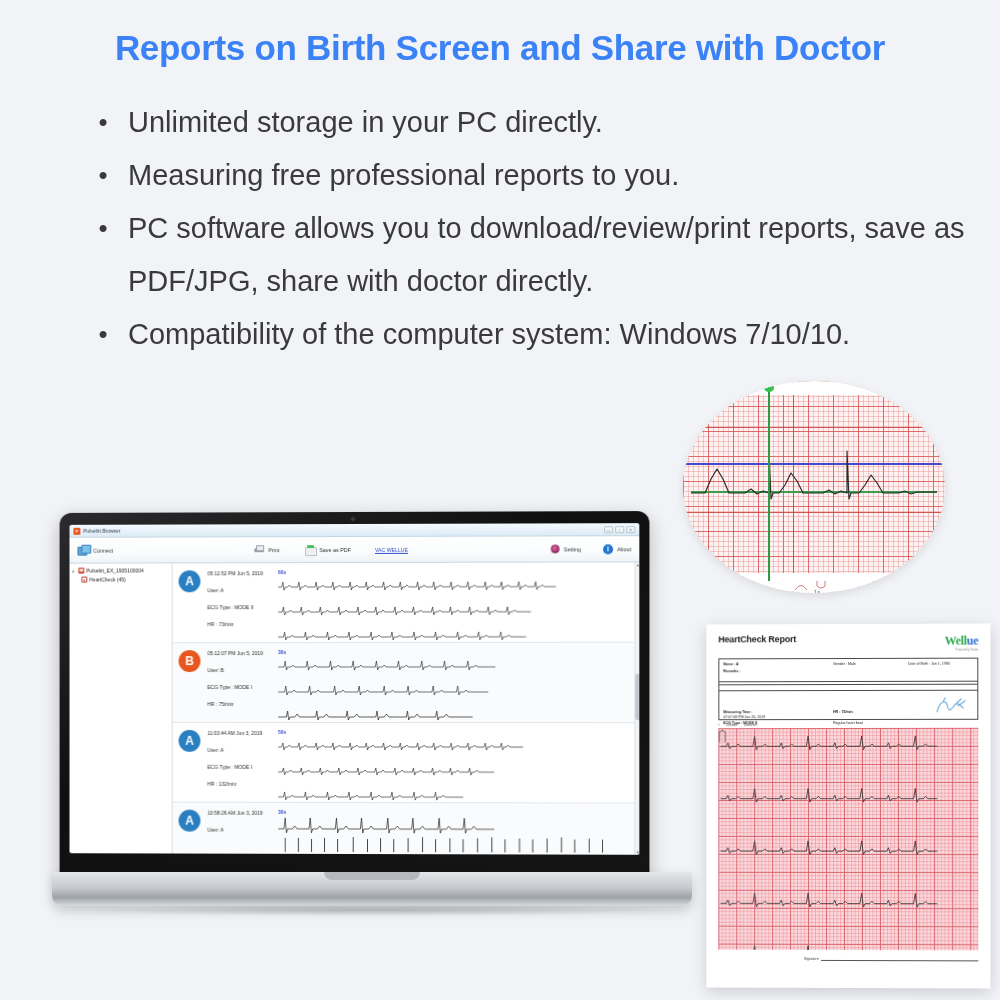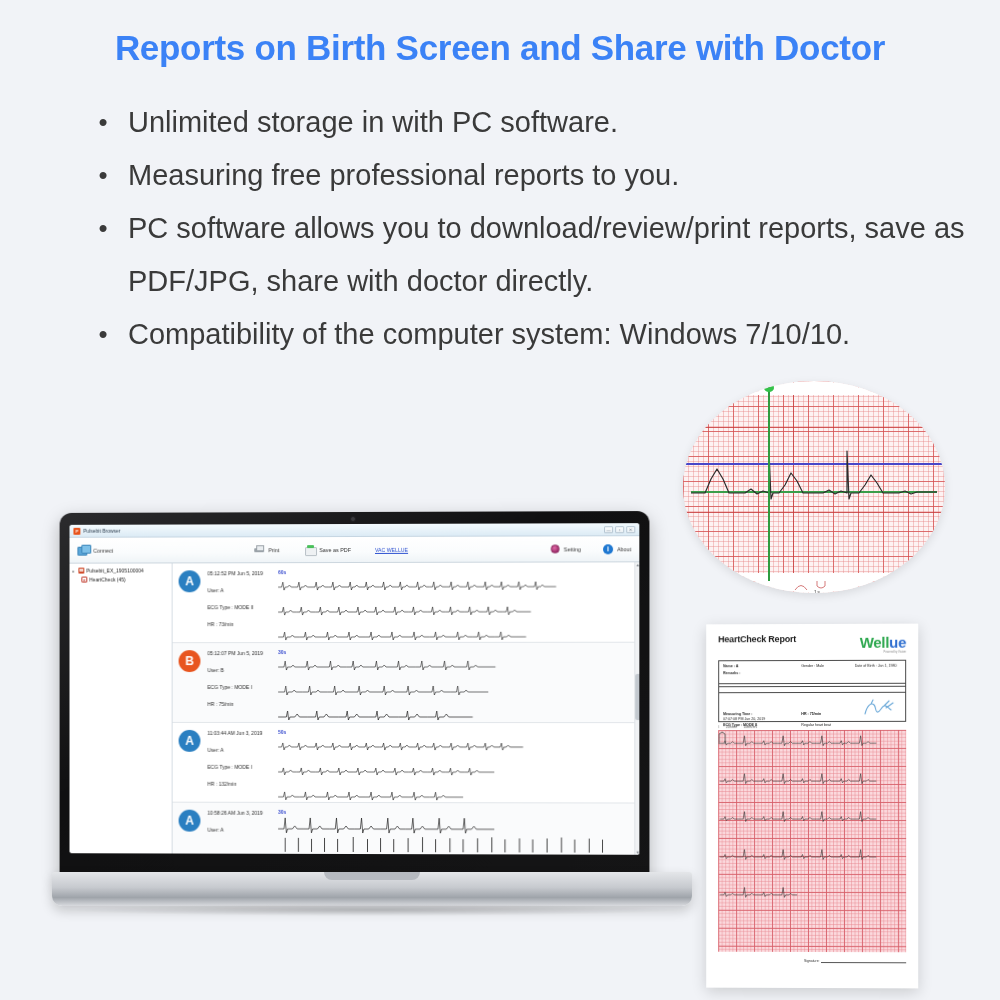--- a/index.html
+++ b/index.html
@@ -293,30 +293,30 @@
     background:#c3c9cf; border-radius:2px;
   }
   .scroll-arrow{
     position:absolute; left:0; width:5px; height:5px;
     font-size:4px; color:#6b7278; text-align:center; line-height:5px;
   }
 
   
   .report{
     position:absolute; left:706px; top:624px;
-    width:212px; height:364px;
+    width:284px; height:364px;
     background:#ffffff;
     box-shadow:0 4px 14px rgba(0,0,0,.16);
     padding:10px 12px 8px 12px;
     transform:perspective(900px) rotateY(-1deg);
   }
   .rep-head{ display:flex; align-items:flex-start; justify-content:space-between; }
   .rep-title{ font-size:9px; font-weight:bold; color:#1a1a1a; letter-spacing:-0.2px; }
   .rep-brand{ text-align:right; }
-  .rep-brand-name{ font-size:15px; font-weight:bold; letter-spacing:-0.3px; }
+  .rep-brand-name{ font-size:12px; font-weight:bold; letter-spacing:-0.3px;font-family:Liberation Serif, serif; }
   .rep-brand-name .w1{ color:#2ea84f; }
   .rep-brand-name .w2{ color:#2f6fd0; }
   .rep-brand-tag{ font-size:2.6px; color:#8b8b8b; margin-top:0px; }
 
   .rep-box{
     margin-top:6px; border:1px solid #4a4a4a; position:relative;
     height:62px;
   }
   .rep-row{ display:flex; font-size:3.6px; color:#1a1a1a; padding:3px 4px 0 4px; }
   .rep-c1{ width:44%; }
@@ -368,21 +368,21 @@
   .rep-sig-line{ flex:1 1 auto; border-bottom:1px solid #555; height:5px; }
 </style>
 </head>
 <body>
 
 <div class="headline">Reports on Birth Screen and Share with Doctor</div>
 
 <div class="bullets">
   <div class="bullet-row">
     <div class="bullet-dot">•</div>
-    <div class="bullet-text">Unlimited storage in with PC software.</div>
+    <div class="bullet-text">Unlimited storage in your PC directly.</div>
   </div>
   <div class="bullet-row">
     <div class="bullet-dot">•</div>
     <div class="bullet-text">Measuring free professional reports to you.</div>
   </div>
   <div class="bullet-row">
     <div class="bullet-dot">•</div>
     <div class="bullet-text">PC software allows you to download/review/print reports, save as PDF/JPG, share with doctor directly.</div>
   </div>
   <div class="bullet-row">

